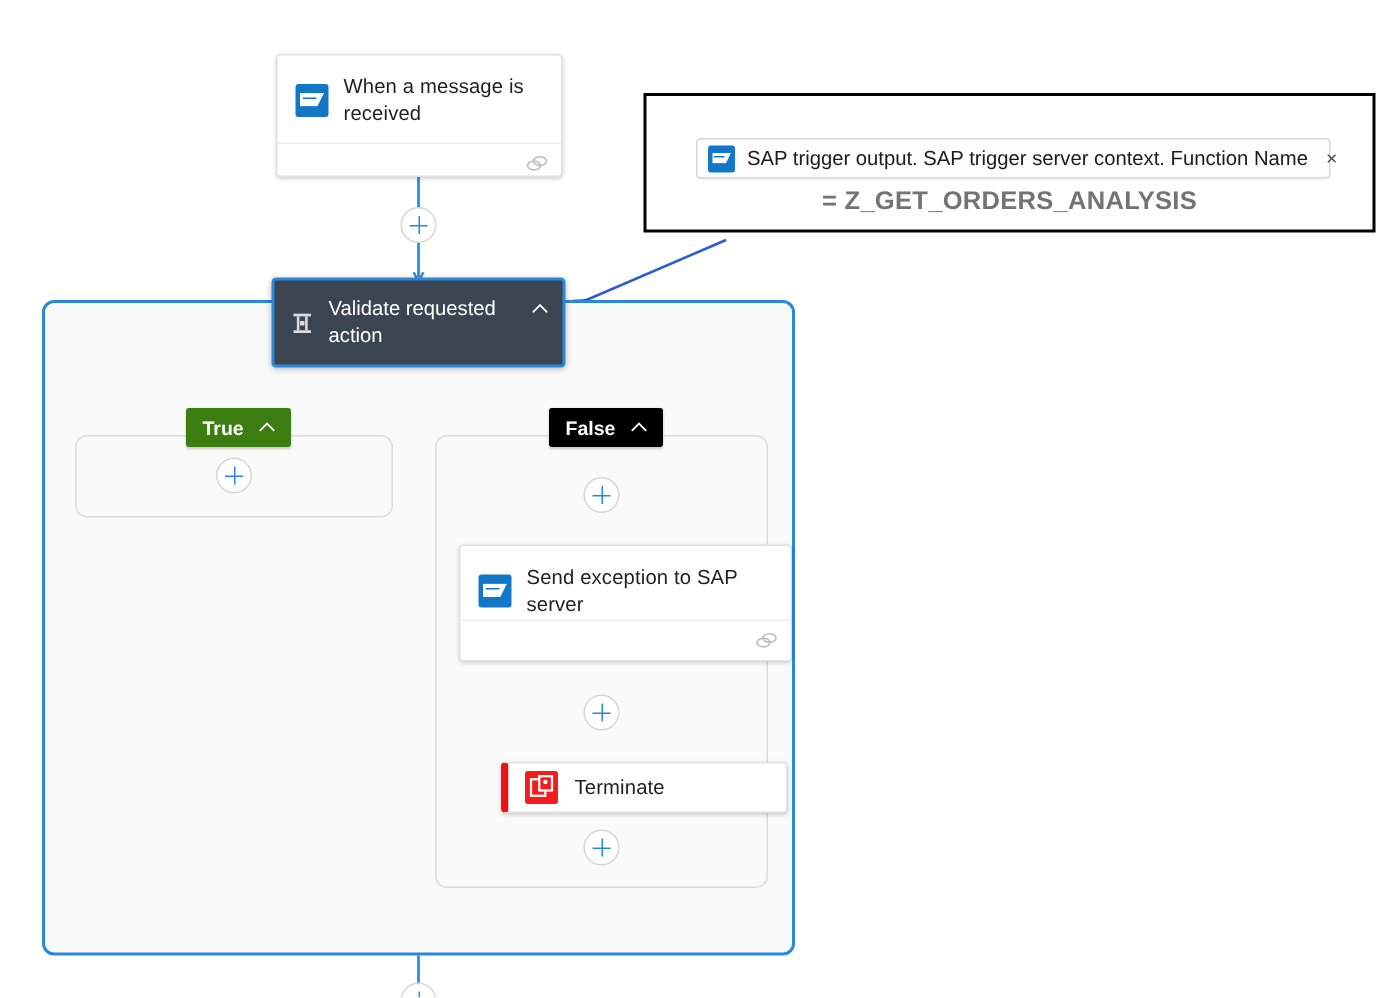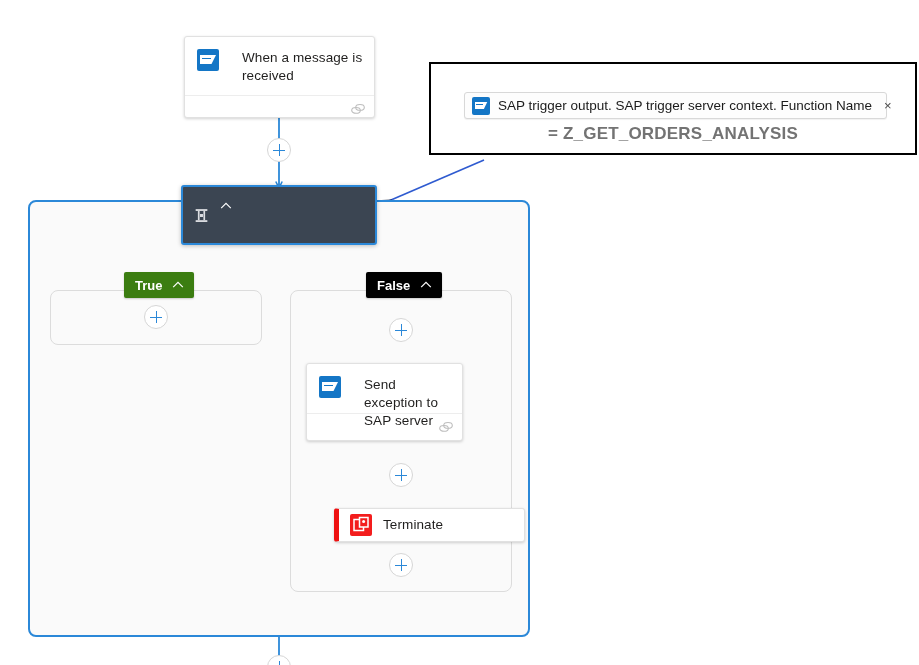--- a/index.html
+++ b/index.html
@@ -31,23 +31,23 @@
   .card {
     position: absolute;
     background: #ffffff;
     border: 1px solid #e1e1e1;
     border-radius: 3px;
     box-shadow: 0 1px 3px rgba(0,0,0,0.18);
     box-sizing: border-box;
   }
   .card-body {
     display: flex;
-    align-items: flex-start;
+    align-items: center;
     padding: 12px 10px 10px 12px;
-    gap: 23px;
+    gap: 10px;
   }
   .card-title {
     font-size: 13.5px;
     line-height: 18px;
     color: #201f1e;
     letter-spacing: .1px;
   }
   .card-foot {
     border-top: 1px solid #ededed;
     height: 26px;
@@ -280,40 +280,41 @@
   </div>
 
   <div class="node-dark" style="left:181px; top:185px; width:196px; height:60px;">
     <svg class="caret" viewBox="0 0 16 16" xmlns="http://www.w3.org/2000/svg" style="width:17px;height:17px;flex:0 0 17px;margin-top:10px;">
       <rect x="2.5" y="2" width="11" height="1.7" fill="#dcdee2"></rect>
       <rect x="2.5" y="12.4" width="11" height="1.7" fill="#dcdee2"></rect>
       <rect x="4.6" y="3.7" width="1.6" height="8.7" fill="#dcdee2"></rect>
       <rect x="9.8" y="3.7" width="1.6" height="8.7" fill="#dcdee2"></rect>
       <rect x="6.6" y="6.6" width="2.8" height="2.8" fill="#dcdee2"></rect>
     </svg>
+    <span class="node-title">Validate requested action</span>
     <svg class="caret" viewBox="0 0 16 16" xmlns="http://www.w3.org/2000/svg">
       <path d="M2.5,10.5 L8,5 L13.5,10.5" fill="none" stroke="#ffffff" stroke-width="1.3"></path>
     </svg>
   </div>
 
   <div class="pill" style="left:124px; top:272px; background:#3b7d11;">
     <span>True</span>
     <svg class="caret" viewBox="0 0 16 16" xmlns="http://www.w3.org/2000/svg">
       <path d="M2.5,10.5 L8,5 L13.5,10.5" fill="none" stroke="#ffffff" stroke-width="1.4"></path>
     </svg>
   </div>
 
   <div class="pill" style="left:366px; top:272px; background:#000000;">
     <span>False</span>
     <svg class="caret" viewBox="0 0 16 16" xmlns="http://www.w3.org/2000/svg">
       <path d="M2.5,10.5 L8,5 L13.5,10.5" fill="none" stroke="#ffffff" stroke-width="1.4"></path>
     </svg>
   </div>
 
-  <div class="card" style="left:306px; top:363px; width:157px; height:78px;">
+  <div class="card" style="left:306px; top:363px; width:222px; height:78px;">
     <div class="card-body">
       <span class="sap-logo"></span>
       <span class="card-title">Send exception to SAP server</span>
     </div>
     <div class="card-foot" style="position:absolute;left:0;right:0;bottom:0;">
       <svg class="chain-icon" viewBox="0 0 16 16" xmlns="http://www.w3.org/2000/svg">
         <ellipse cx="6" cy="9.4" rx="4.3" ry="2.9" fill="none" stroke="#888" stroke-width="1.1"></ellipse>
         <ellipse cx="10" cy="6.4" rx="4.3" ry="2.9" fill="none" stroke="#888" stroke-width="1.1"></ellipse>
       </svg>
     </div>

